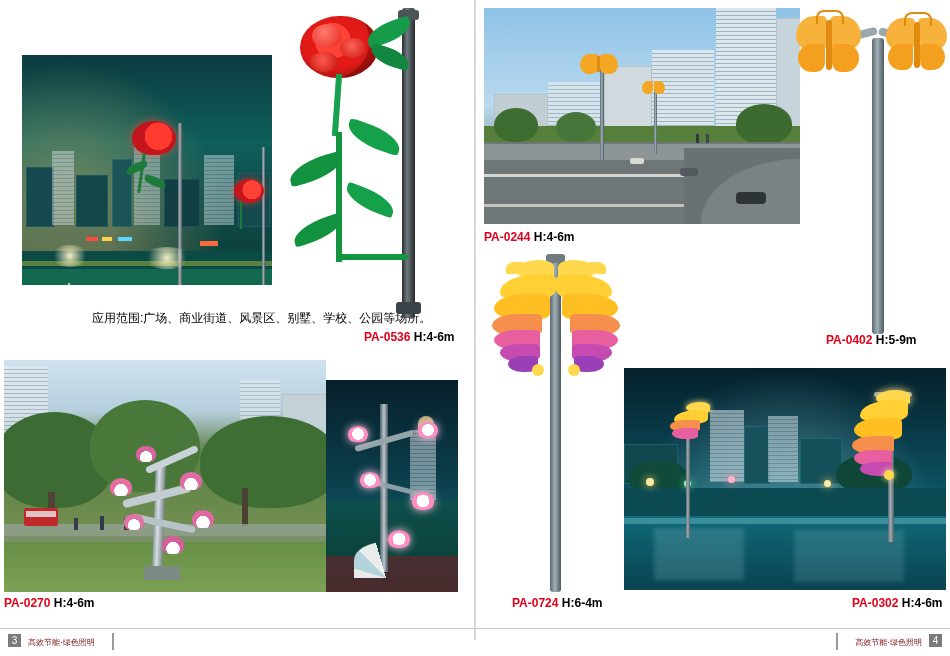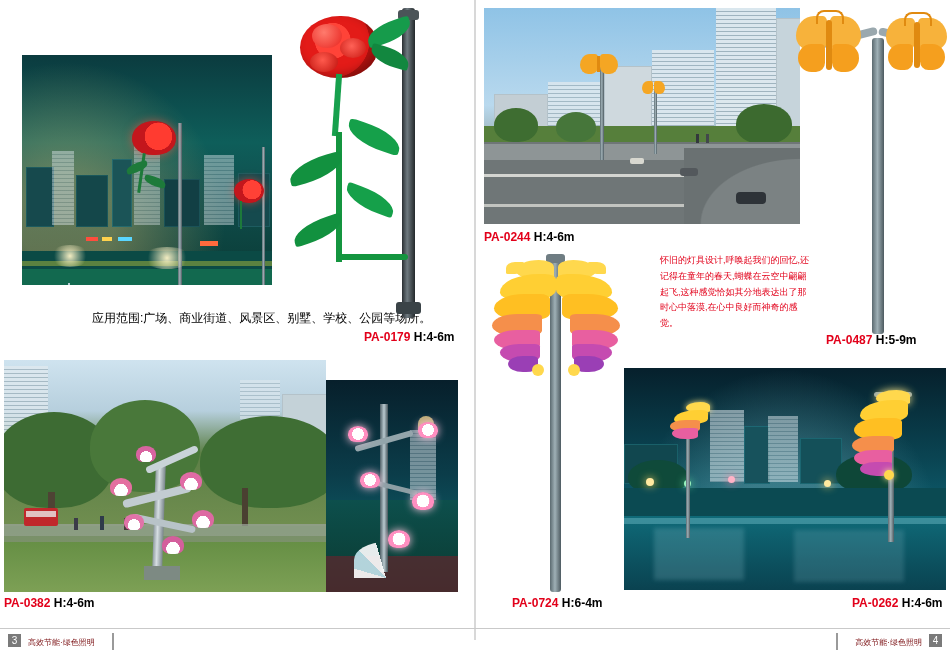--- a/index.html
+++ b/index.html
@@ -120,21 +120,21 @@
         border-radius:10% 75% 10% 75%;transform:rotate(18deg);"></div>
     <div class="abs" style="left:-4px;top:150px;width:56px;height:22px;background:#12913f;
         border-radius:75% 10% 75% 10%;transform:rotate(-16deg);"></div>
     <div class="abs" style="left:52px;top:182px;width:52px;height:20px;background:#15a04a;
         border-radius:10% 75% 10% 75%;transform:rotate(20deg);"></div>
     <div class="abs" style="left:0px;top:212px;width:52px;height:20px;background:#12913f;
         border-radius:75% 10% 75% 10%;transform:rotate(-18deg);"></div>
   </div>
 
   <div class="abs codeblk" style="left:364px;top:330px;">
-    <span class="code">PA-0179</span>
+    <span class="code">PA-0536</span>
     <span class="h">H:4-6m</span>
   </div>
 
   <div class="photo ph-park" style="left:4px;top:360px;width:322px;height:232px;">
     <div class="bldw" style="left:0;top:6px;width:44px;height:88px;opacity:.8;"></div>
     <div class="bldw" style="left:236px;top:20px;width:40px;height:60px;opacity:.6;"></div>
     <div class="bld" style="left:278px;top:34px;width:44px;height:48px;background:#c4d2d8;"></div>
 
     <div class="tree" style="left:-10px;top:52px;width:120px;height:96px;background:#3d6b33;"></div>
     <div class="tree" style="left:86px;top:40px;width:110px;height:92px;background:#49783a;"></div>
@@ -196,21 +196,21 @@
         background:radial-gradient(circle,#ffffff 0 45%,#ff8fc0 46% 100%);box-shadow:0 0 9px #ffc8e0;"></div>
     <div class="abs" style="left:62px;top:150px;width:22px;height:18px;border-radius:50% 50% 40% 40%;
         background:radial-gradient(circle,#ffffff 0 45%,#ff8fc0 46% 100%);box-shadow:0 0 9px #ffc8e0;"></div>
 
     <div class="abs" style="left:28px;top:162px;width:64px;height:36px;
         background:conic-gradient(from 200deg at 50% 100%,#ffffff 0 8%,#bfe6ee 8% 16%,#ffffff 16% 24%,#bfe6ee 24% 32%,#ffffff 32% 40%,rgba(0,0,0,0) 40%);
         border-radius:50% 50% 0 0;opacity:.9;"></div>
   </div>
 
   <div class="abs codeblk" style="left:4px;top:596px;">
-    <span class="code">PA-0382</span>
+    <span class="code">PA-0270</span>
     <span class="h">H:4-6m</span>
   </div>
 
   <div class="photo ph-day" style="left:484px;top:8px;width:316px;height:216px;">
     <div class="bldw" style="left:232px;top:0;width:60px;height:120px;opacity:.95;"></div>
     <div class="bld" style="left:292px;top:10px;width:24px;height:108px;background:#c6d4db;"></div>
     <div class="bldw" style="left:168px;top:42px;width:62px;height:76px;opacity:.9;"></div>
     <div class="bld" style="left:120px;top:58px;width:46px;height:60px;background:#cfd9de;"></div>
     <div class="bldw" style="left:64px;top:74px;width:54px;height:44px;opacity:.8;"></div>
     <div class="bld" style="left:10px;top:86px;width:52px;height:32px;background:#c3ced4;"></div>
@@ -274,25 +274,24 @@
       <div class="abs" style="left:32px;top:0;width:29px;height:32px;background:#f7b23b;border-radius:18% 70% 50% 30%;"></div>
       <div class="abs" style="left:2px;top:26px;width:25px;height:26px;background:#f59f1e;border-radius:60% 20% 40% 60%;"></div>
       <div class="abs" style="left:34px;top:26px;width:25px;height:26px;background:#f59f1e;border-radius:20% 60% 60% 40%;"></div>
       <div class="abs" style="left:28px;top:4px;width:6px;height:46px;background:#e08a10;border-radius:3px;"></div>
       <div class="abs" style="left:18px;top:-6px;width:14px;height:12px;border-left:2px solid #e08a10;border-top:2px solid #e08a10;border-radius:8px 0 0 0;"></div>
       <div class="abs" style="left:30px;top:-6px;width:14px;height:12px;border-right:2px solid #e08a10;border-top:2px solid #e08a10;border-radius:0 8px 0 0;"></div>
     </div>
   </div>
 
   <div class="abs codeblk" style="left:826px;top:333px;">
-    <span class="code">PA-0487</span>
+    <span class="code">PA-0402</span>
     <span class="h">H:5-9m</span>
   </div>
 
-  <div class="abs note" style="left:660px;top:253px;">怀旧的灯具设计,呼唤起我们的回忆,还记得在童年的春天,蝴蝶在云空中翩翩起飞,这种感觉恰如其分地表达出了那时心中落漠,在心中良好而神奇的感觉。</div>
 
   <div class="abs" style="left:484px;top:244px;width:150px;height:348px;">
     <div class="pole" style="left:66px;top:14px;width:11px;height:334px;border-radius:3px;"></div>
     <div class="abs" style="left:62px;top:10px;width:19px;height:9px;background:#6f7d83;border-radius:3px;"></div>
 
     <div class="abs" style="left:6px;top:16px;width:66px;height:120px;">
       <div class="abs" style="left:26px;top:0;width:38px;height:18px;background:#ffd84d;border-radius:60% 40% 10% 40%;"></div>
       <div class="abs" style="left:16px;top:2px;width:18px;height:12px;background:#ffd84d;border-radius:50% 10% 50% 10%;"></div>
       <div class="abs" style="left:10px;top:14px;width:56px;height:26px;background:#ffcf33;border-radius:70% 20% 40% 30%;"></div>
       <div class="abs" style="left:4px;top:34px;width:56px;height:26px;background:#ffbf22;border-radius:60% 20% 30% 50%;"></div>
@@ -359,21 +358,21 @@
       <div class="abs" style="left:10px;top:10px;width:48px;height:22px;background:#ffcf33;border-radius:70% 20% 40% 30%;"></div>
       <div class="abs" style="left:4px;top:28px;width:48px;height:22px;background:#ffbf22;border-radius:60% 20% 30% 50%;"></div>
       <div class="abs" style="left:2px;top:46px;width:42px;height:18px;background:#f58f4b;border-radius:60% 15% 30% 55%;"></div>
       <div class="abs" style="left:4px;top:60px;width:38px;height:16px;background:#e85fa0;border-radius:55% 15% 30% 55%;"></div>
       <div class="abs" style="left:10px;top:72px;width:32px;height:14px;background:#c54bb0;border-radius:50% 15% 35% 55%;"></div>
       <div class="abs" style="left:34px;top:80px;width:10px;height:10px;border-radius:50%;background:#ffd84d;box-shadow:0 0 6px #ffe98a;"></div>
     </div>
   </div>
 
   <div class="abs codeblk" style="left:852px;top:596px;">
-    <span class="code">PA-0262</span>
+    <span class="code">PA-0302</span>
     <span class="h">H:4-6m</span>
   </div>
 
   <div class="footline"></div>
   <div class="pagenum" style="left:8px;">3</div>
   <div class="footer-txt" style="left:28px;">高效节能·绿色照明</div>
   <div class="footer-bar" style="left:112px;"></div>
 
   <div class="pagenum" style="right:8px;">4</div>
   <div class="footer-txt" style="right:28px;">高效节能·绿色照明</div>

